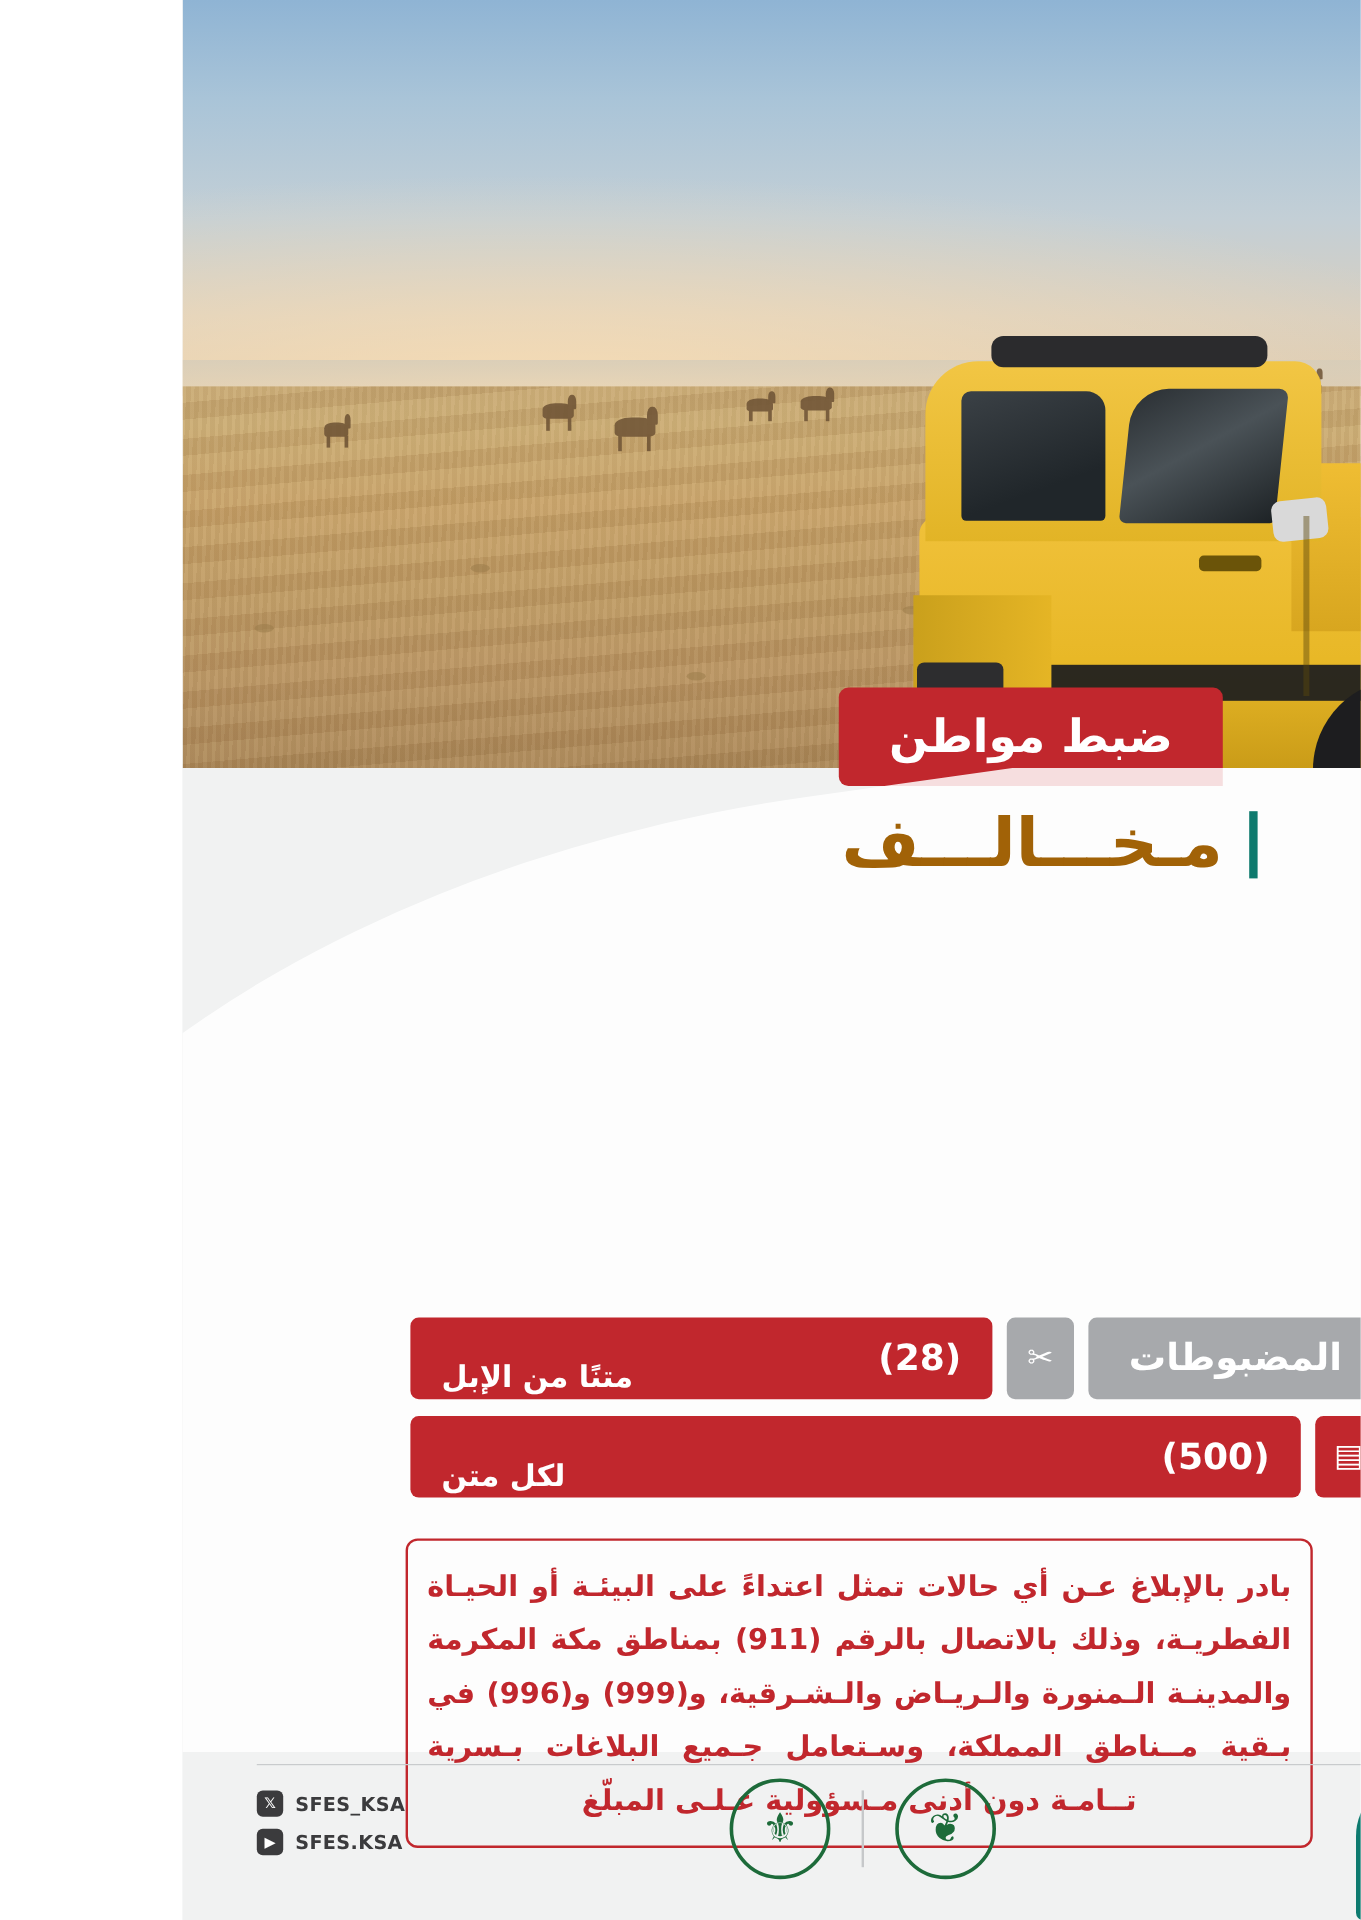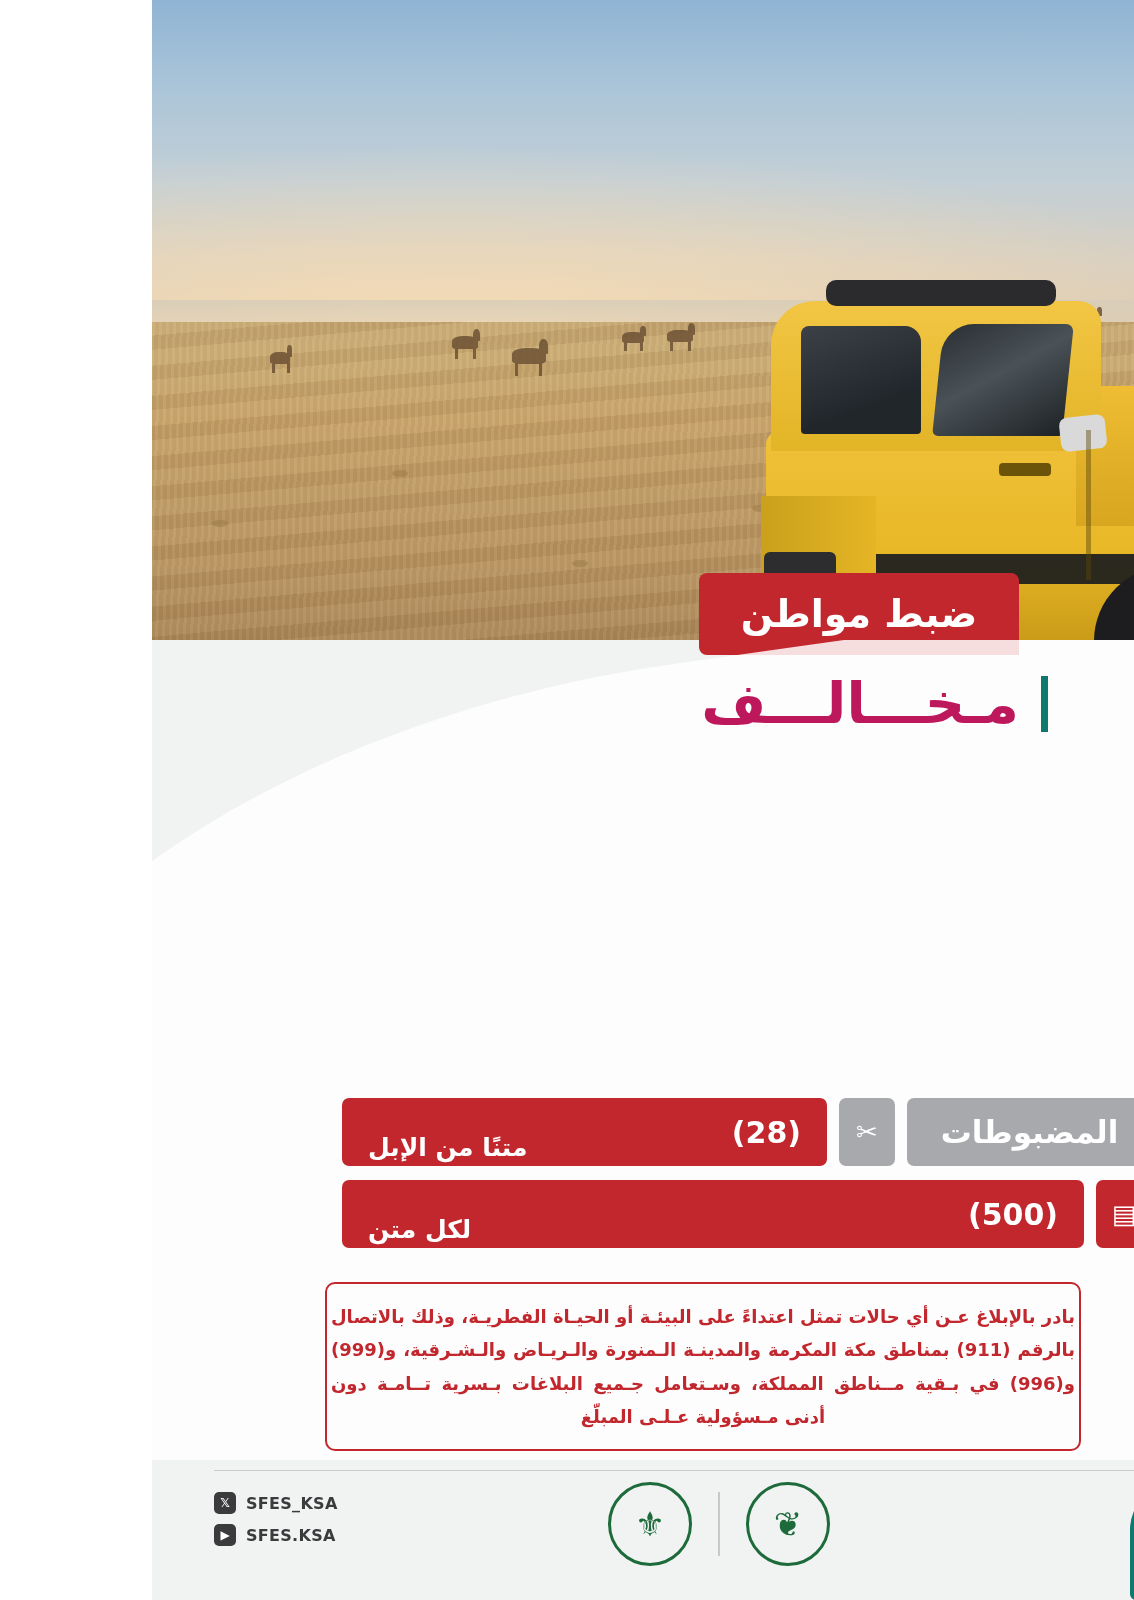--- a/index.html
+++ b/index.html
@@ -155,21 +155,21 @@
   }
 
   
   .title-wrap {
     position: absolute; top: 676px; right: 86px;
     text-align: right;
     border-right: 7px solid #0e7a6e;
     padding-right: 22px;
   }
   .title-1 {
-    font-size: 56px; font-weight: 700; color: #be185d;
+    font-size: 56px; font-weight: 700; color: #a16207;
     letter-spacing: 14px; line-height: 1.0;
   }
   .title-2 {
     font-size: 48px; font-weight: 700; color: #404041;
     line-height: 1.25; margin-top: 8px;
   }
 
   
   .statement {
     position: absolute; top: 893px; left: 114px;
@@ -200,25 +200,25 @@
     border-radius: 7px; display: flex; align-items: center;
     justify-content: space-between; padding: 0 26px;
     font-size: 28px; font-weight: 700;
   }
   .value-chip .num { font-size: 30px; }
   .value-chip .unit { font-size: 25px; font-weight: 600; margin-top: 30px; }
   .icon-glyph { color: #fff; font-size: 26px; line-height: 1; }
 
   
   .warning {
-    position: absolute; top: 1282px; left: 173px;
+    position: absolute; top: 1282px; left: 186px;
     width: 756px;
     border: 2px solid #c1272d; border-radius: 10px;
-    padding: 16px 4px;
-    color: #c1272d; font-size: 18px; line-height: 1.85;
+    padding: 16px 16px;
+    color: #c1272d; font-size: 24px; line-height: 1.85;
     text-align: justify; text-align-last: center;
     font-weight: 600;
   }
 
   
   .divider {
     position: absolute; top: 1470px; left: 62px; width: 1010px; height: 1px;
     background: #c9cbcd;
   }
   .social {

